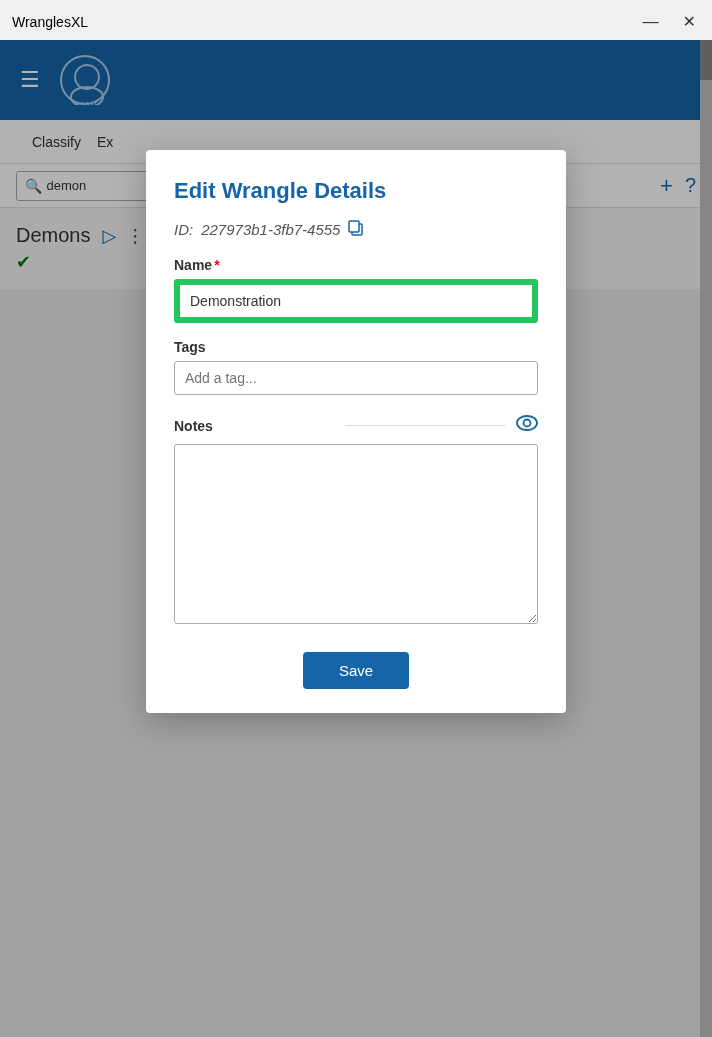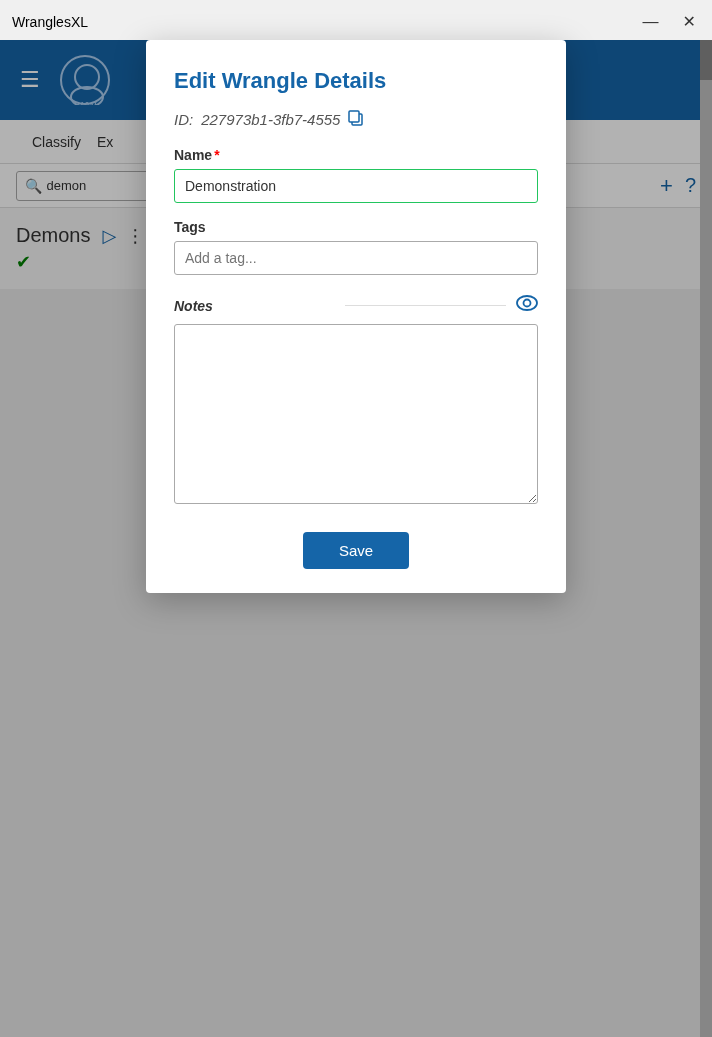--- a/index.html
+++ b/index.html
@@ -196,20 +196,21 @@
     .modal-overlay {
       position: absolute;
       top: 0;
       left: 0;
       right: 0;
       bottom: 0;
       background: rgba(0,0,0,0.3);
       display: flex;
       align-items: flex-start;
       justify-content: center;
+      padding-top: 110px;
     }
 
     .modal {
       background: #fff;
       border-radius: 4px;
       width: 420px;
       padding: 28px 28px 24px 28px;
       box-shadow: 0 8px 32px rgba(0,0,0,0.25);
     }
 
@@ -247,21 +248,21 @@
       margin-bottom: 6px;
     }
 
     .required-star {
       color: red;
       margin-left: 2px;
     }
 
     .text-input {
       width: 100%;
-      border: 1px solid #22c55e;
+      border: 6px solid #22c55e;
       border-radius: 3px;
       padding: 8px 10px;
       font-size: 14px;
       color: #333;
       margin-bottom: 16px;
       outline: none;
     }
 
     .tags-input {
       width: 100%;
@@ -271,21 +272,20 @@
       font-size: 14px;
       color: #999;
       margin-bottom: 20px;
       outline: none;
     }
 
     .notes-header {
       display: flex;
       align-items: center;
       margin-bottom: 8px;
-      font-style: italic;
     }
 
     .notes-label {
       font-size: 14px;
       font-weight: 600;
       color: #333;
       flex: 1;
     }
 
     .notes-divider {

